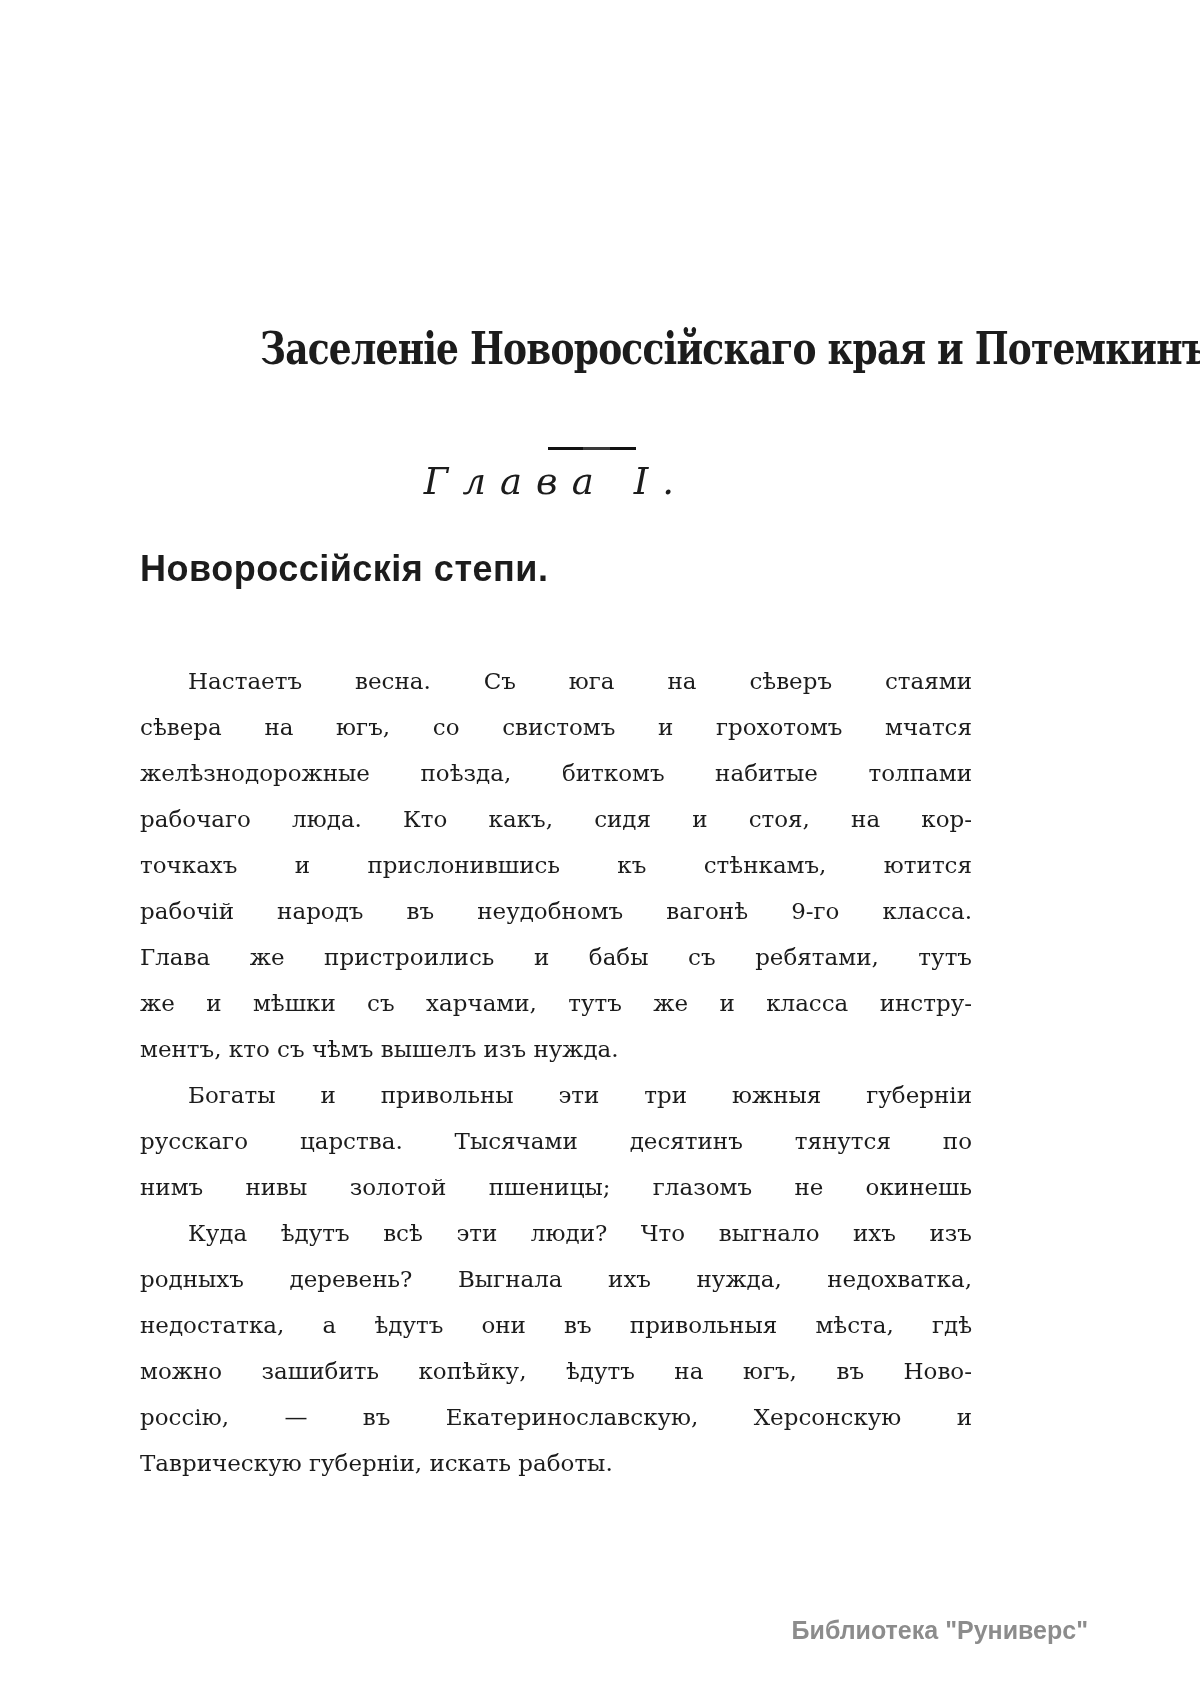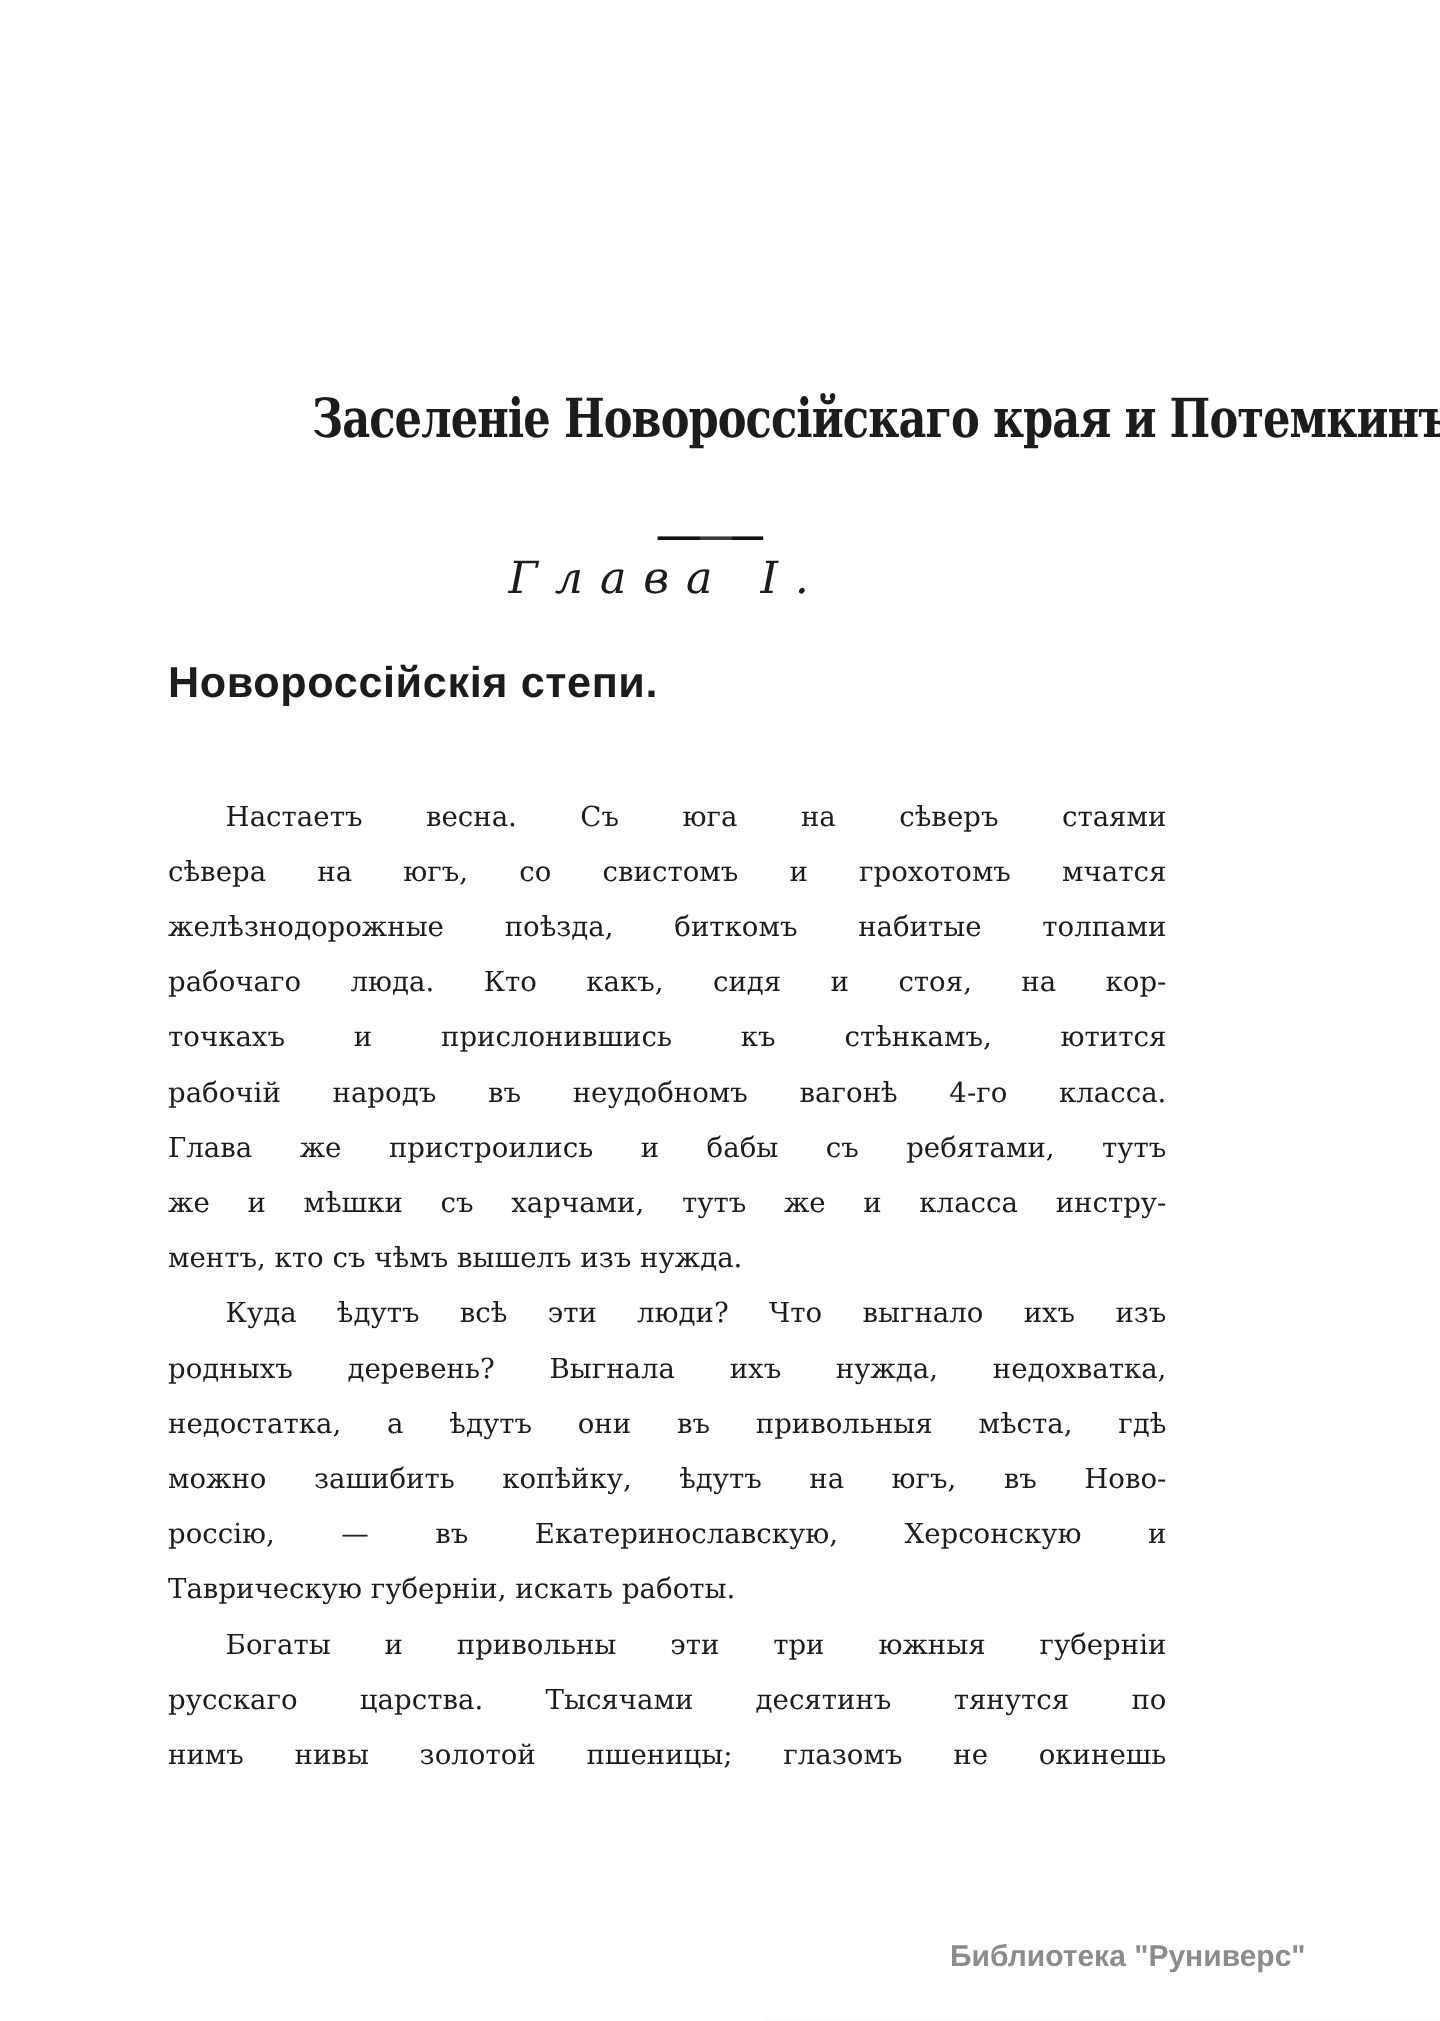--- a/index.html
+++ b/index.html
@@ -104,38 +104,38 @@
   <div class="column section-heading">Новороссійскія степи.</div>
 
   <div class="column body-text">
 
     <div>
       <div class="line just indent">Настаетъ весна. Съ юга на сѣверъ стаями</div>
       <div class="line just">сѣвера на югъ, со свистомъ и грохотомъ мчатся</div>
       <div class="line just">желѣзнодорожные поѣзда, биткомъ набитые толпами</div>
       <div class="line just">рабочаго люда. Кто какъ, сидя и стоя, на кор-</div>
       <div class="line just">точкахъ и прислонившись къ стѣнкамъ, ютится</div>
-      <div class="line just">рабочій народъ въ неудобномъ вагонѣ 4-го класса.</div>
+      <div class="line just">рабочій народъ въ неудобномъ вагонѣ 9-го класса.</div>
       <div class="line just">Глава же пристроились и бабы съ ребятами, тутъ</div>
       <div class="line just">же и мѣшки съ харчами, тутъ же и класса инстру-</div>
       <div class="line">ментъ, кто съ чѣмъ вышелъ изъ нужда.</div>
+    </div>
+
+    <div>
+      <div class="line just indent">Богаты и привольны эти три южныя губерніи</div>
+      <div class="line just">русскаго царства. Тысячами десятинъ тянутся по</div>
+      <div class="line just">нимъ нивы золотой пшеницы; глазомъ не окинешь</div>
     </div>
 
     <div>
       <div class="line just indent">Куда ѣдутъ всѣ эти люди? Что выгнало ихъ изъ</div>
       <div class="line just">родныхъ деревень? Выгнала ихъ нужда, недохватка,</div>
       <div class="line just">недостатка, а ѣдутъ они въ привольныя мѣста, гдѣ</div>
       <div class="line just">можно зашибить копѣйку, ѣдутъ на югъ, въ Ново-</div>
       <div class="line just">россію, — въ Екатеринославскую, Херсонскую и</div>
       <div class="line">Таврическую губерніи, искать работы.</div>
     </div>
 
-    <div>
-      <div class="line just indent">Богаты и привольны эти три южныя губерніи</div>
-      <div class="line just">русскаго царства. Тысячами десятинъ тянутся по</div>
-      <div class="line just">нимъ нивы золотой пшеницы; глазомъ не окинешь</div>
-    </div>
-
   </div>
 
   <div class="watermark">Библиотека "Руниверс"</div>
 
 </div>
 
 </body></html>

